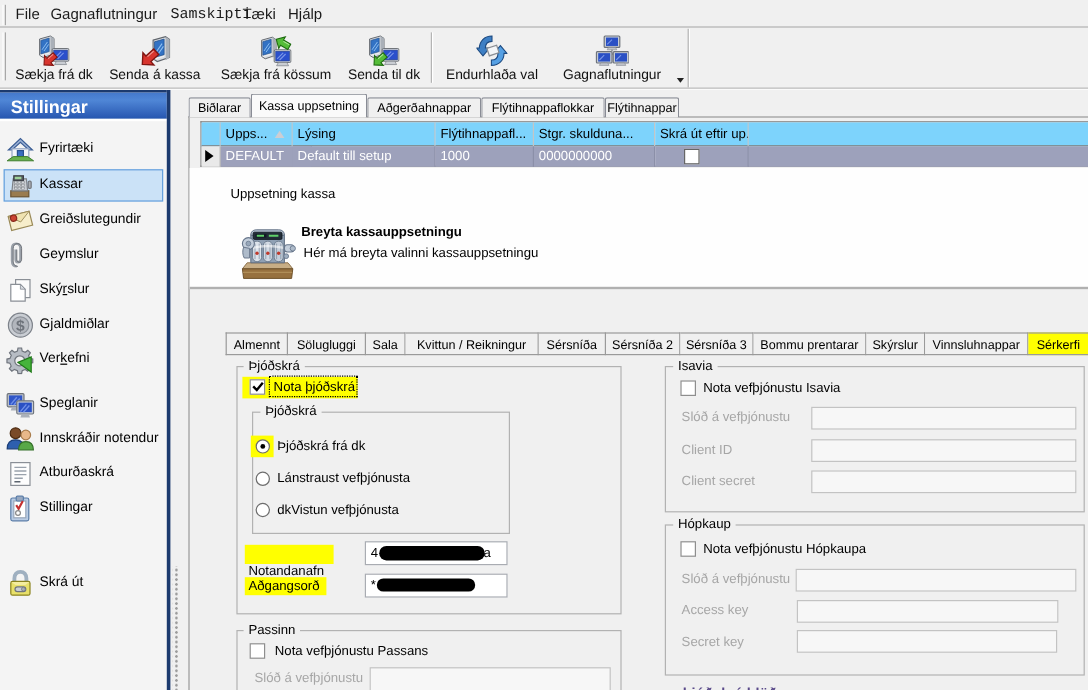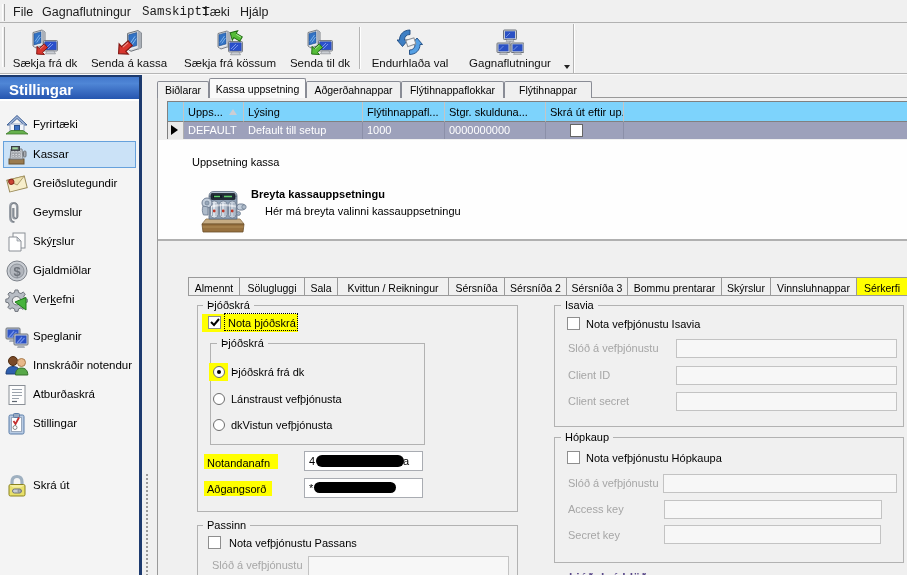--- a/index.html
+++ b/index.html
@@ -274,21 +274,21 @@
       </svg></span>
 </div>
 <div id="sbline"></div>
 <div id="sbdots"></div>
 
 <div id="tabpage"></div>
 <div class="ttab" style="left:157px;width:52px;">Biðlarar</div>
 <div class="ttab act" style="left:209px;width:97px;">Kassa uppsetning</div>
 <div class="ttab" style="left:306px;width:95px;">Aðgerðahnappar</div>
 <div class="ttab" style="left:401px;width:103px;">Flýtihnappaflokkar</div>
-<div class="ttab" style="left:504px;width:88px;">Flýtihnappar</div>
+<div class="ttab" style="left:504px;width:62px;">Flýtihnappar</div>
 
 <div id="grid">
 <div class="ghead" style="left:0px;width:16px;"></div>
 <div class="ghead" style="left:16px;width:60px;">Upps...
   <span style="position:absolute;left:45px;top:7px;width:0;height:0;border-left:4px solid transparent;border-right:4px solid transparent;border-bottom:6px solid #cccdd3;"></span></div>
 <div class="ghead" style="left:76px;width:119px;">Lýsing</div>
 <div class="ghead" style="left:195px;width:82px;">Flýtihnappafl...</div>
 <div class="ghead" style="left:277px;width:101px;">Stgr. skulduna...</div>
 <div class="ghead" style="left:378px;width:78px;">Skrá út eftir up...</div>
 <div class="ghead" style="left:456px;width:283px;border-right:none;"></div>
@@ -327,21 +327,21 @@
       <path d="M12,21.5 Q24,18.5 37,21.5 L37,23.5 Q24,20.5 12,23.5 Z" fill="#ffffff" opacity="0.55"></path>
     </g>
     <circle cx="8" cy="19" r="5" fill="#c3cedb" stroke="#66758a" stroke-width="0.9"></circle>
     <circle cx="8" cy="19" r="2" fill="#97a7ba" stroke="#66758a" stroke-width="0.6"></circle>
     <path d="M4,22 C3,25 3,28 4.5,31 L9,31 L9,23 Z" fill="#aebbca" stroke="#66758a" stroke-width="0.8"></path>
     <rect x="38" y="20" width="8" height="6" rx="2.5" fill="#c3cedb" stroke="#66758a" stroke-width="0.9"></rect>
     <circle cx="45" cy="23" r="2.2" fill="#aebbca" stroke="#66758a" stroke-width="0.7"></circle>
     <circle cx="39.5" cy="29.5" r="2" fill="#9fafc1" stroke="#66758a" stroke-width="0.7"></circle>
   </svg>
   <div style="position:absolute;left:93px;top:48px;font-size:11px;font-weight:bold;">Breyta kassauppsetningu</div>
-  <div class="lbl11" style="left:107px;top:65px;">Hér má breyta valinni kassauppsetningu</div>
+  <div class="lbl11" style="left:95px;top:65px;">Hér má breyta valinni kassauppsetningu</div>
 </div>
 
 <div id="stabline"></div>
 <div class="stab" style="left:188px;width:52px;border-left:1px solid #9a9a9a;">Almennt</div>
 <div class="stab" style="left:240px;width:65px;">Sölugluggi</div>
 <div class="stab" style="left:305px;width:33px;">Sala</div>
 <div class="stab" style="left:338px;width:111px;">Kvittun / Reikningur</div>
 <div class="stab" style="left:449px;width:56px;">Sérsníða</div>
 <div class="stab" style="left:505px;width:62px;">Sérsníða 2</div>
 <div class="stab" style="left:567px;width:61px;">Sérsníða 3</div>
@@ -362,21 +362,21 @@
 <div class="gb" style="left:210px;top:343px;width:215px;height:102px;"></div>
 <div class="gbl" style="left:217px;top:337px;">Þjóðskrá</div>
 <div class="ylw" style="position:absolute;left:209px;top:363px;width:19px;height:18px;"></div>
 <span class="radio" style="left:213px;top:366px;"></span>
 <span style="position:absolute;left:217px;top:370px;width:4px;height:4px;border-radius:50%;background:#000;"></span>
 <div class="lbl11" style="left:231px;top:366px;">Þjóðskrá frá dk</div>
 <span class="radio" style="left:213px;top:393px;"></span>
 <div class="lbl11" style="left:231px;top:393px;">Lánstraust vefþjónusta</div>
 <span class="radio" style="left:213px;top:419px;"></span>
 <div class="lbl11" style="left:231px;top:419px;">dkVistun vefþjónusta</div>
-<div class="ylw lbl11" style="left:204px;top:454px;width:74px;height:15px;padding:3px 0 0 3px;">Notandanafn</div>
+<div class="ylw lbl11" style="left:204px;top:454px;width:74px;height:15px;padding:16px 0 0 3px;">Notandanafn</div>
 <div class="fld" style="left:304px;top:451px;width:119px;height:20px;"></div>
 <div class="lbl11" style="left:309px;top:455px;">4</div>
 <div class="blob" style="left:316px;top:455px;width:88px;height:12px;"></div>
 <div class="lbl11" style="left:403px;top:455px;">a</div>
 <div class="ylw lbl11" style="left:204px;top:481px;width:68px;height:15px;padding:2px 0 0 3px;">Aðgangsorð</div>
 <div class="fld" style="left:304px;top:478px;width:119px;height:20px;"></div>
 <div class="lbl11" style="left:309px;top:482px;">*</div>
 <div class="blob" style="left:314px;top:482px;width:82px;height:11px;"></div>
 <div class="gb" style="left:197px;top:525px;width:321px;height:60px;"></div>
 <div class="gbl" style="left:203px;top:519px;">Passinn</div>

